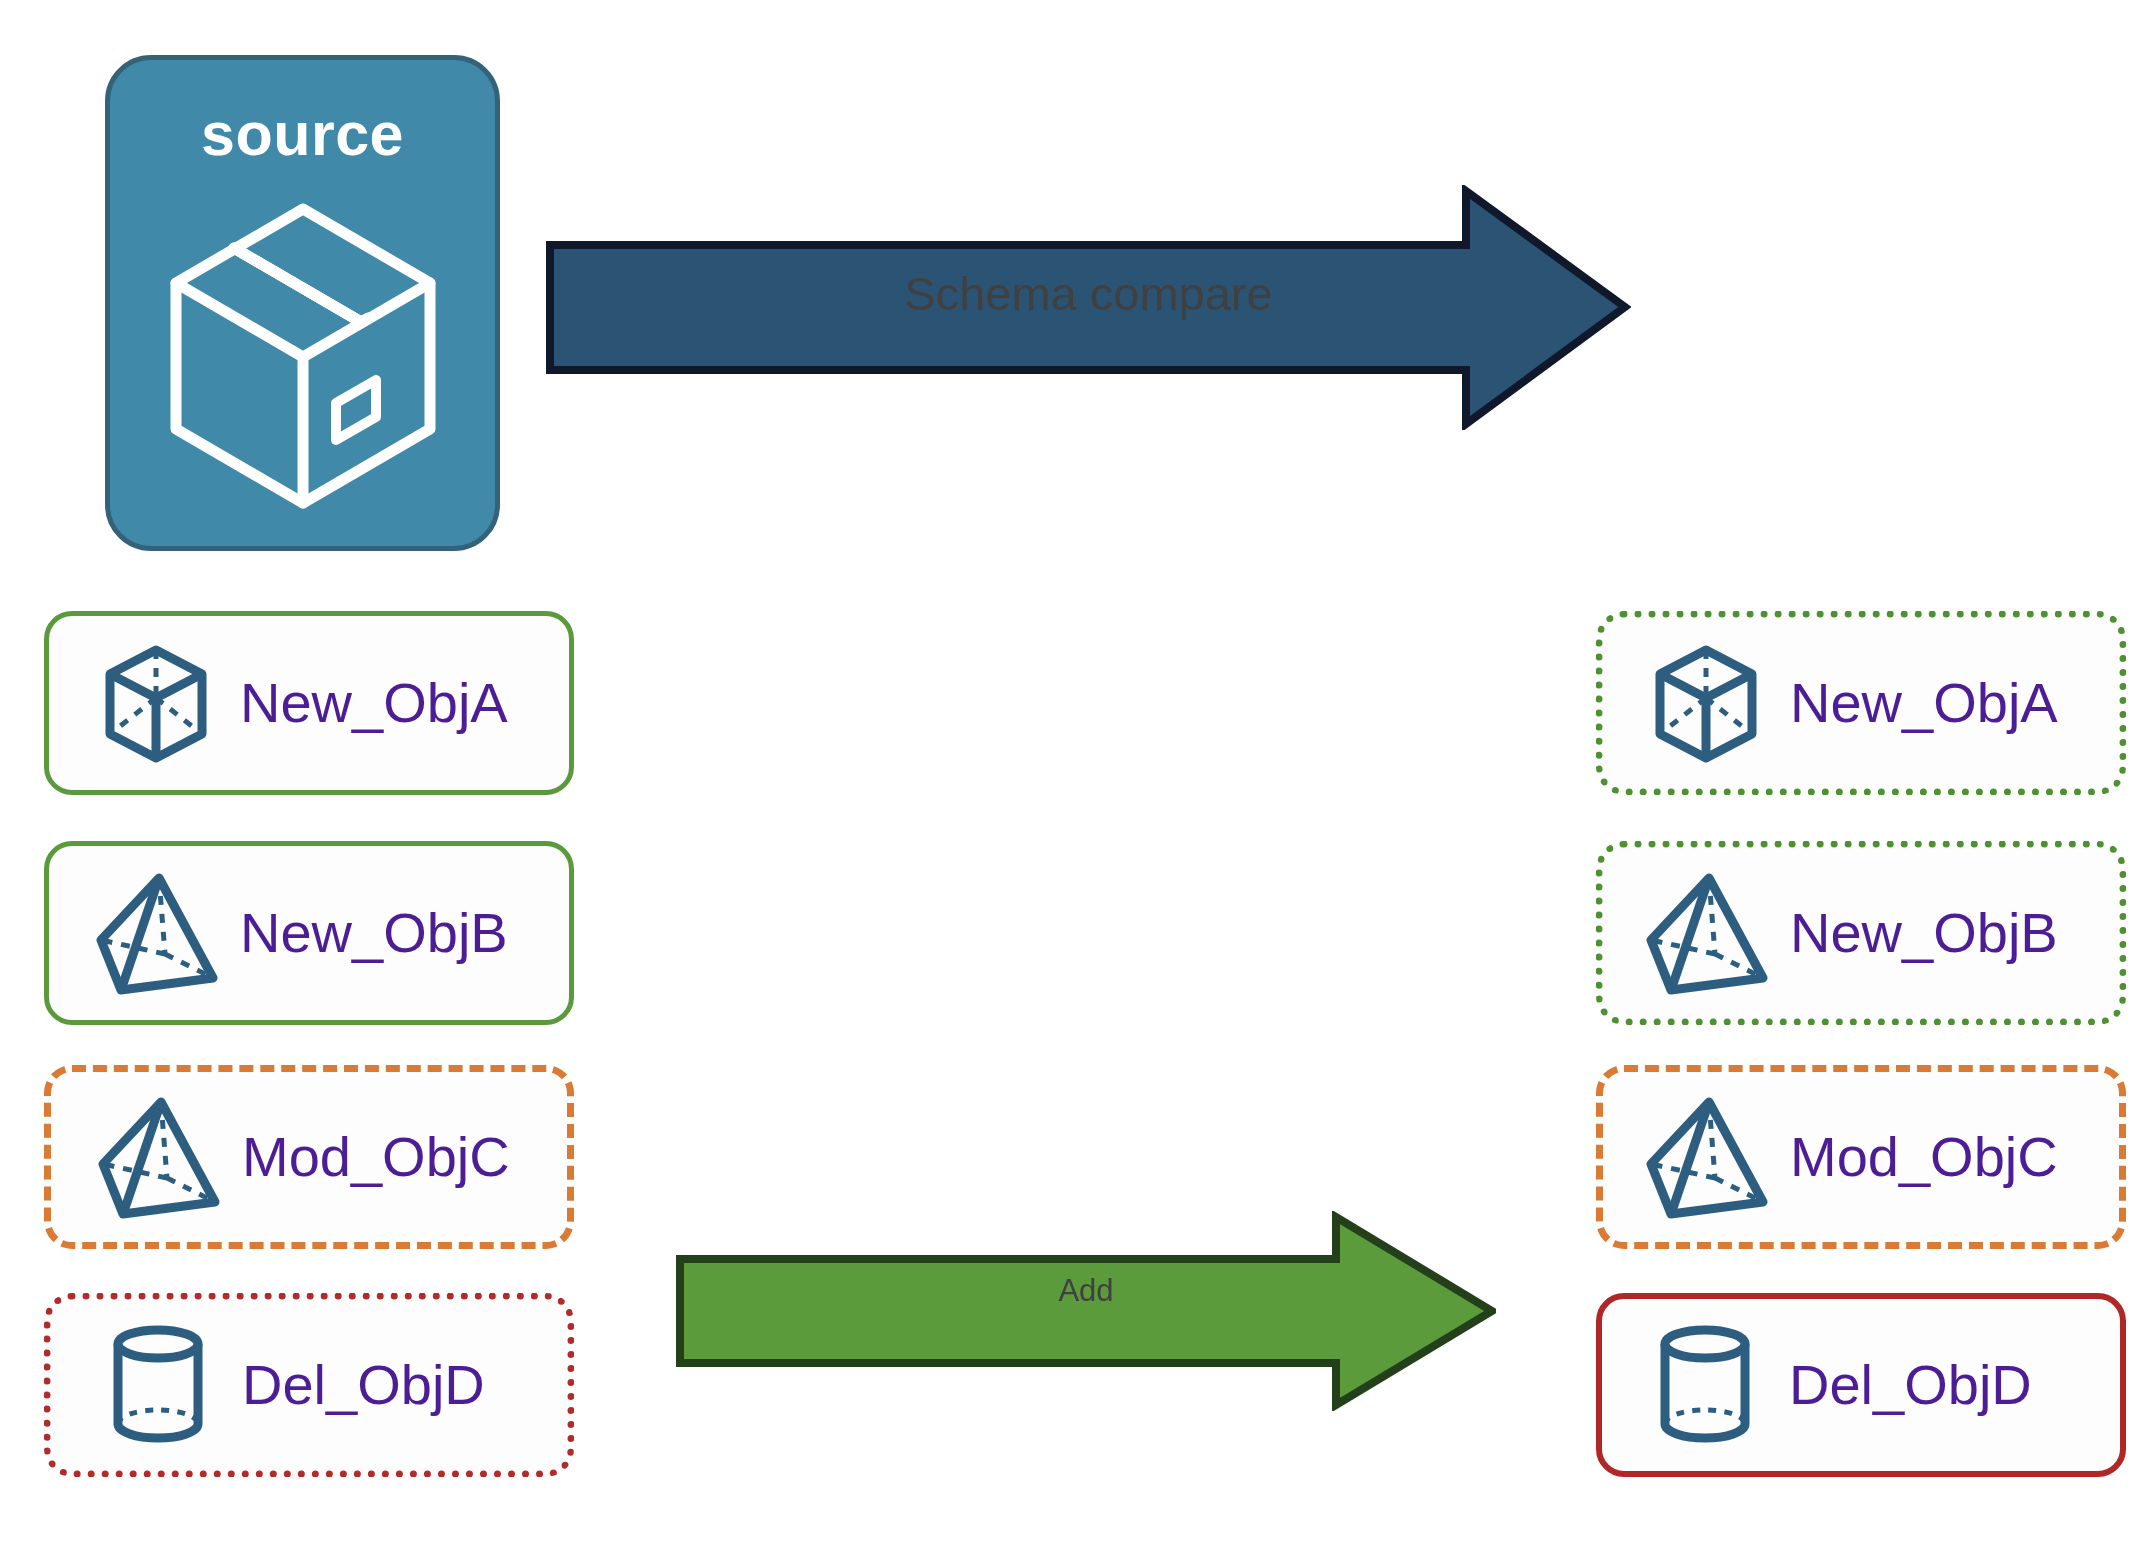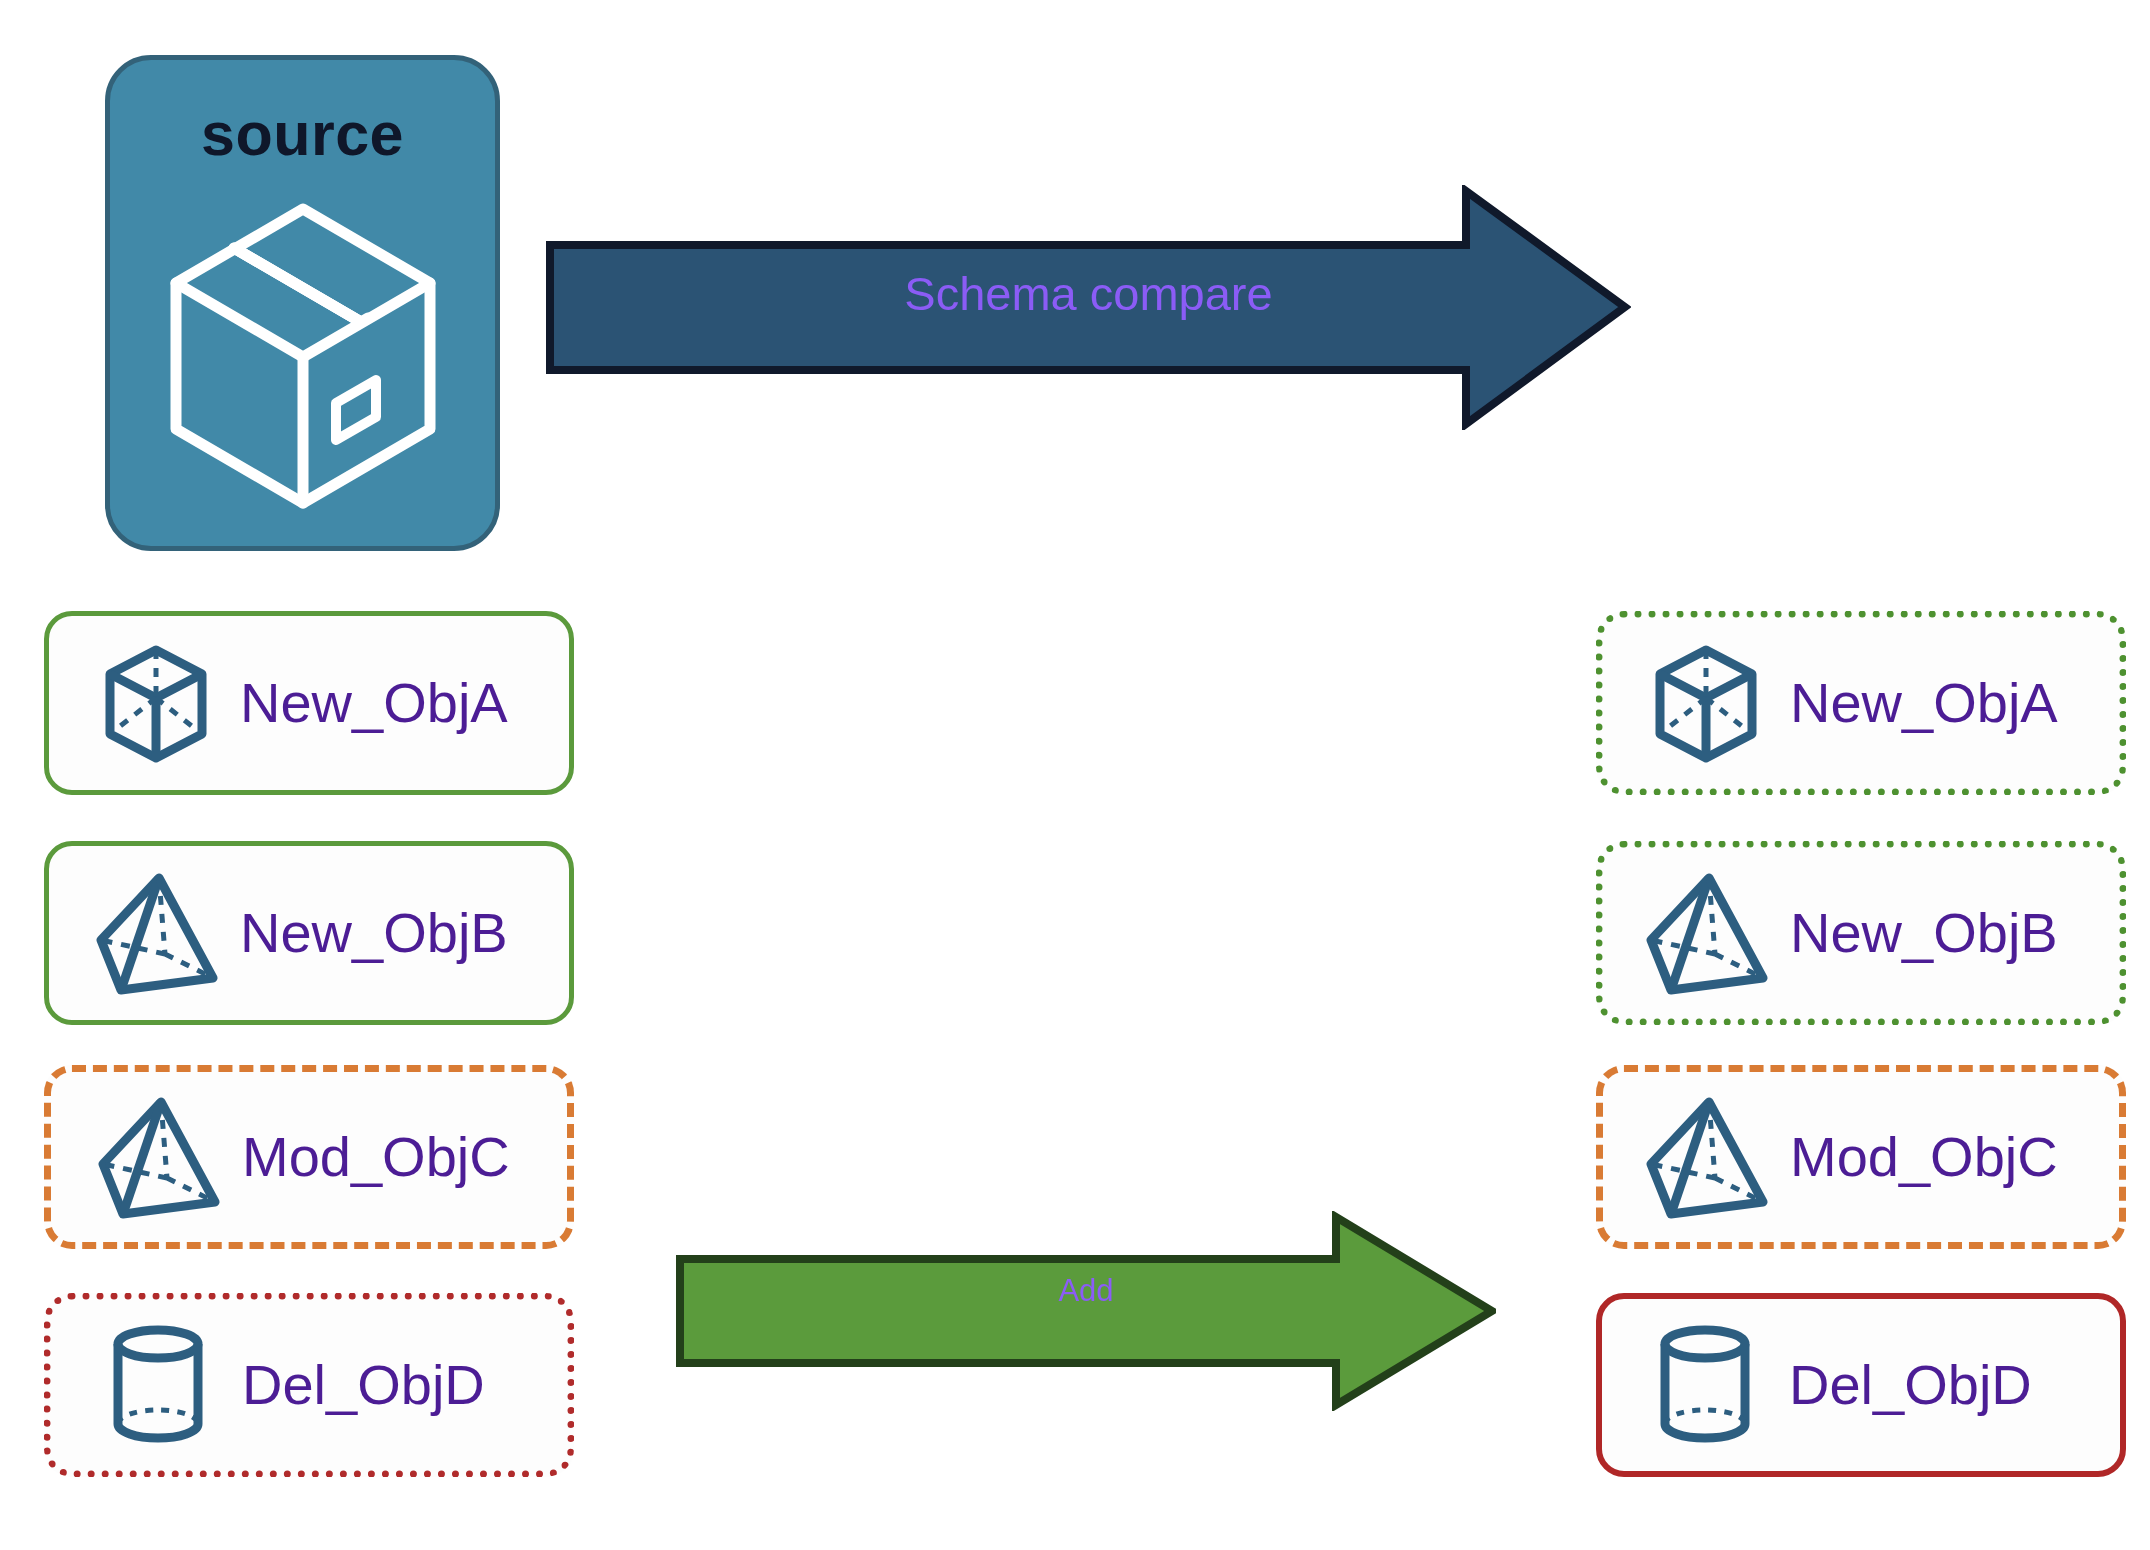--- a/index.html
+++ b/index.html
@@ -13,34 +13,34 @@
   
   .endpoint{
     position:absolute;
     background:#4189A8;
     border:5px solid #336279;
     border-radius:46px;
     display:flex;flex-direction:column;align-items:center;
     box-sizing:border-box;
   }
   .endpoint-title{
-    color:#0f172a;font-weight:bold;font-size:61px;
+    color:#ffffff;font-weight:bold;font-size:61px;
     letter-spacing:0.5px;line-height:1;
     margin-top:44px;
   }
   .endpoint-icon{margin-top:26px;}
 
   #source-card{left:105px;top:55px;width:395px;height:496px;}
   #target-card{left:1679px;top:55px;width:395px;height:496px;}
 
   
   #schema-arrow{position:absolute;left:546px;top:185px;width:1085px;height:245px;}
   .arrow-label{
     position:absolute;
-    color:#8b5cf6;
+    color:#404040;
     font-size:47px;
     white-space:nowrap;
     left:0;right:0;text-align:center;
     pointer-events:none;
   }
   #schema-arrow .arrow-label{top:81px;}
 
   
   .row{position:absolute;left:0;width:2150px;}
   #row-0{top:611px;}

